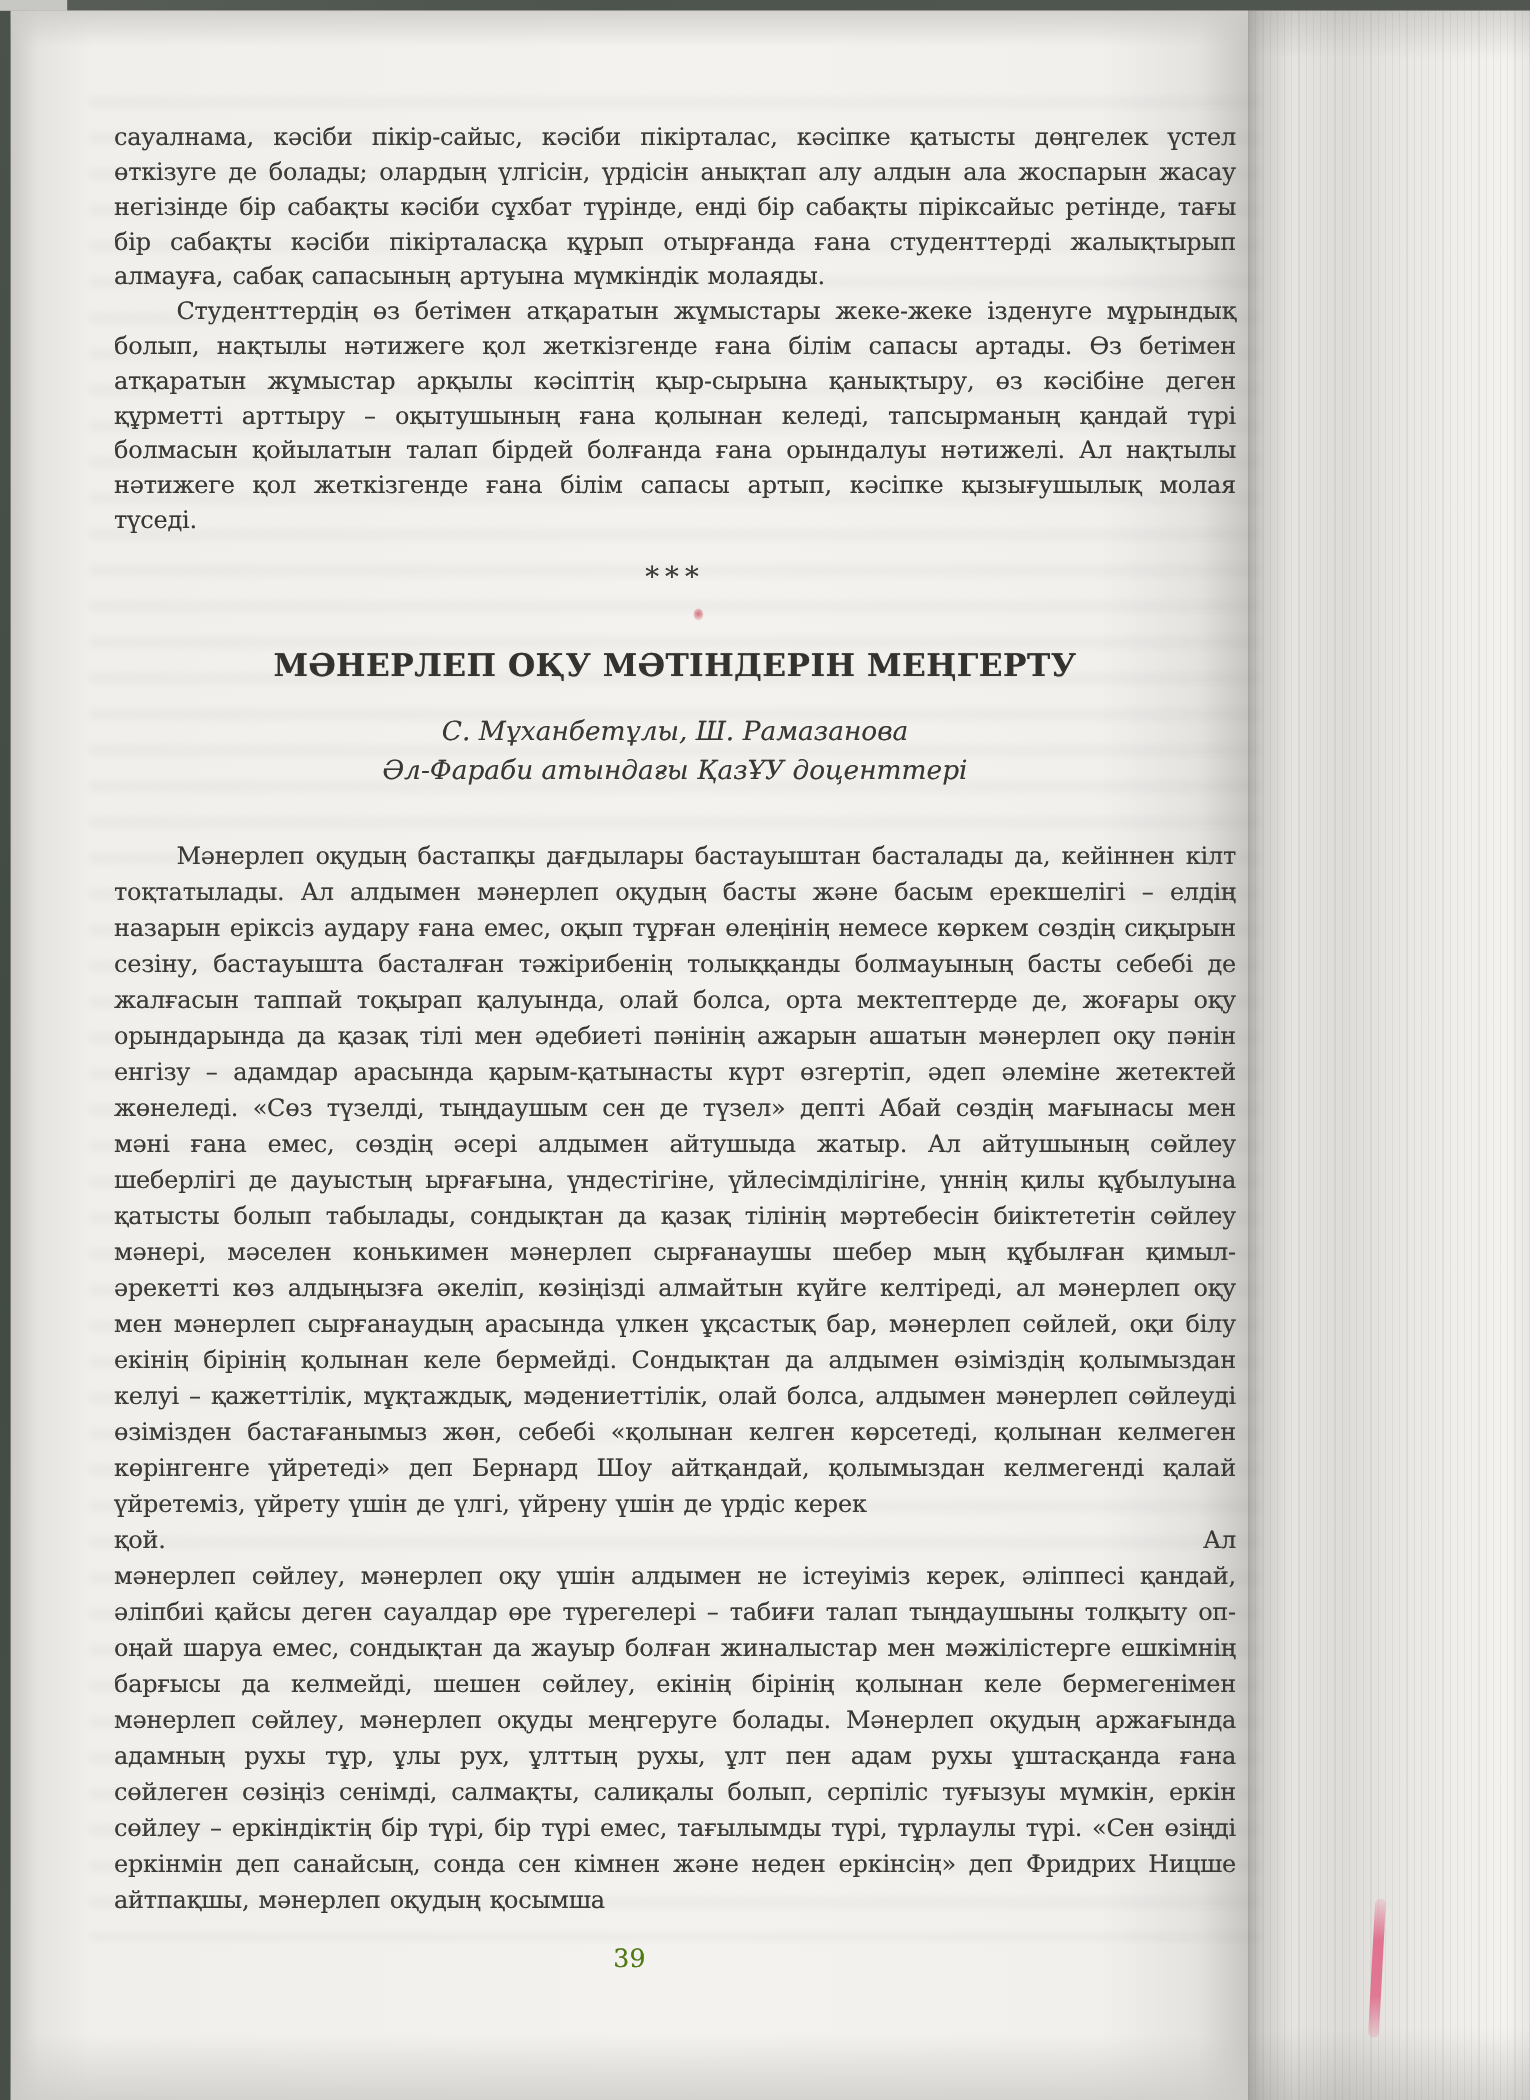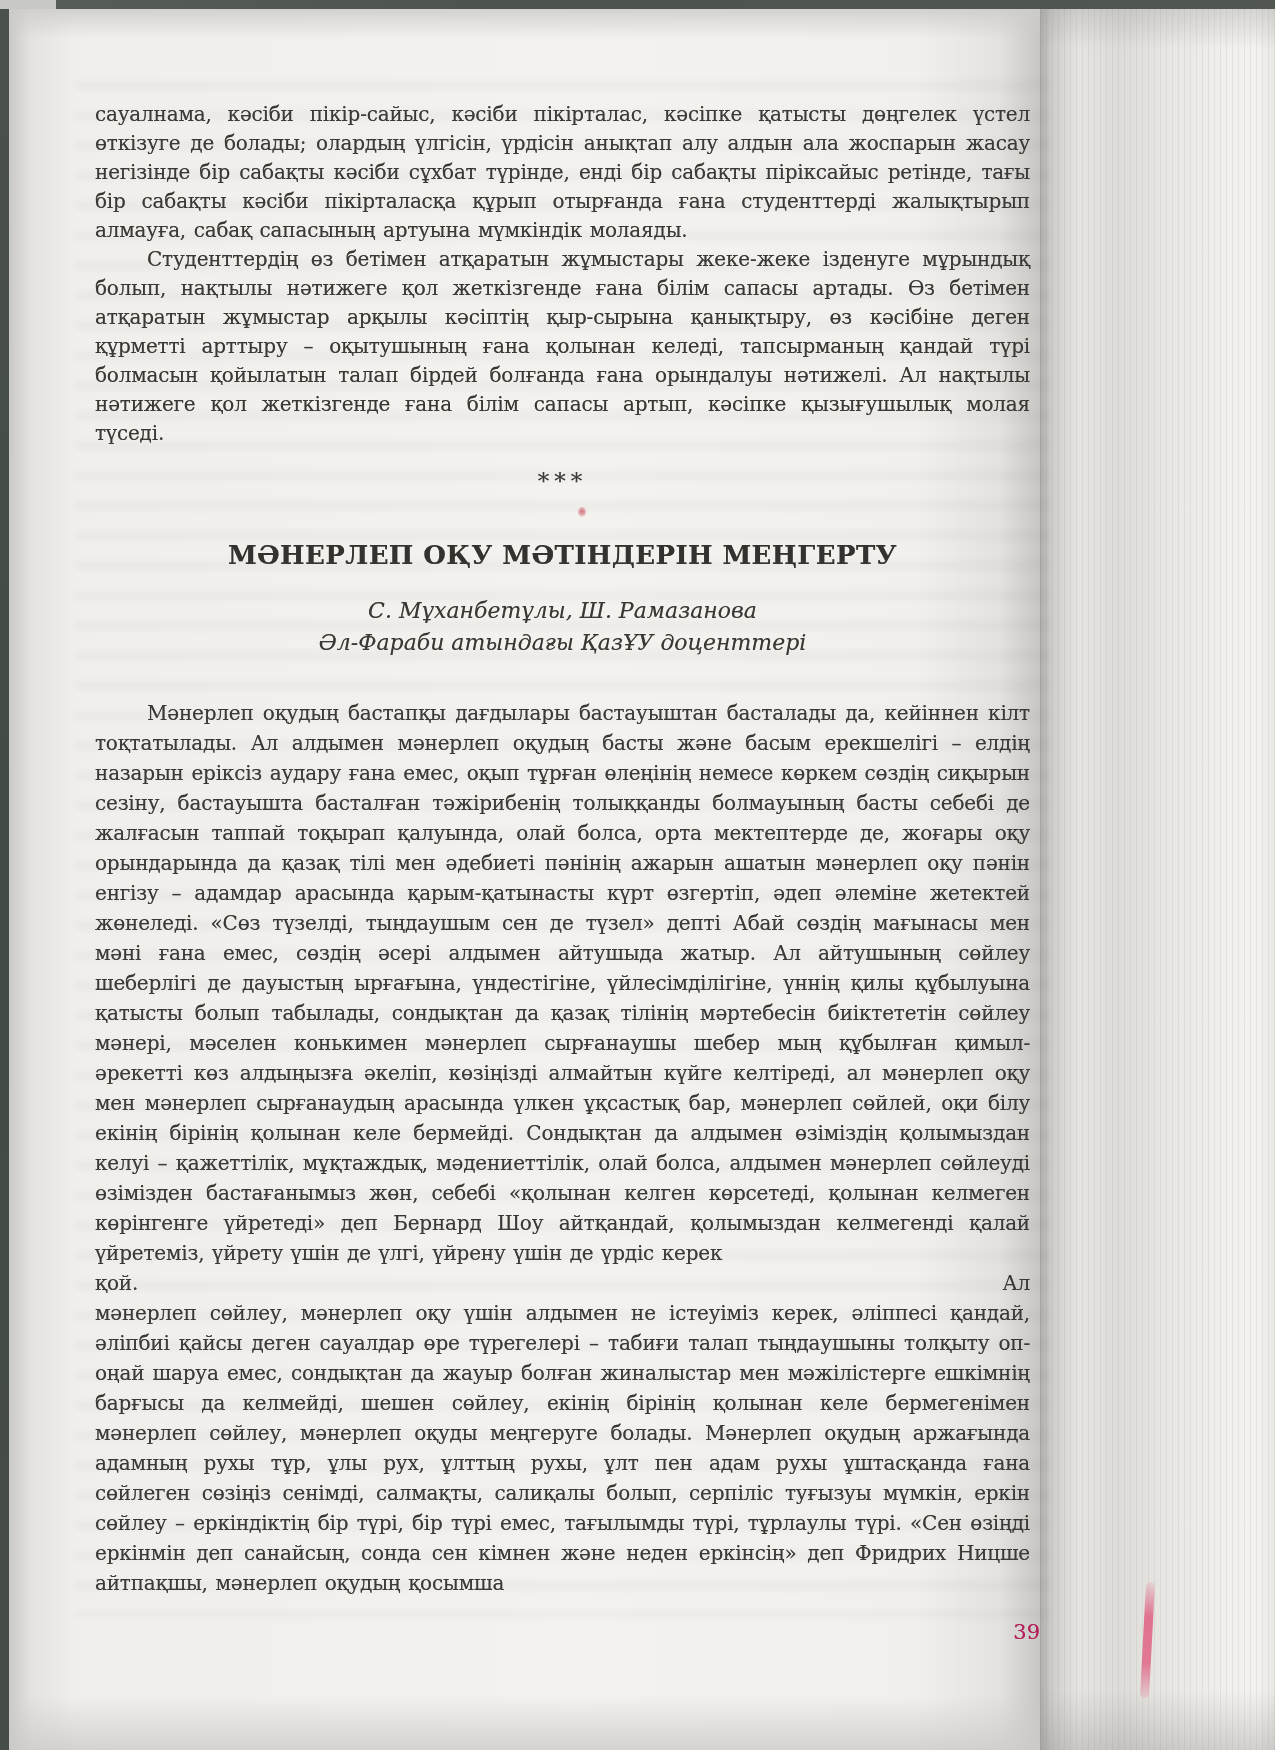--- a/index.html
+++ b/index.html
@@ -115,24 +115,24 @@
   .hang-line {
     display: flex;
     justify-content: space-between;
     font-size: 20px;
     line-height: 30px;
     letter-spacing: -0.2px;
     text-shadow: 0 0 0.5px rgba(58,56,52,0.55);
   }
   .page-number {
     position: absolute; left: 9px; top: 1618px; width: 1031px;
-    text-align: right;
+    text-align: center;
     font-size: 21px;
     line-height: 28px;
-    color: #be185d;
+    color: #4d7c0f;
     text-shadow: 0 0 0.5px rgba(58,56,52,0.5);
   }
 </style>
 </head>
 <body>
 
 <div class="scan">
   <div class="frame-top"></div>
   <div class="frame-left"></div>
   <div class="frame-corner"></div>

